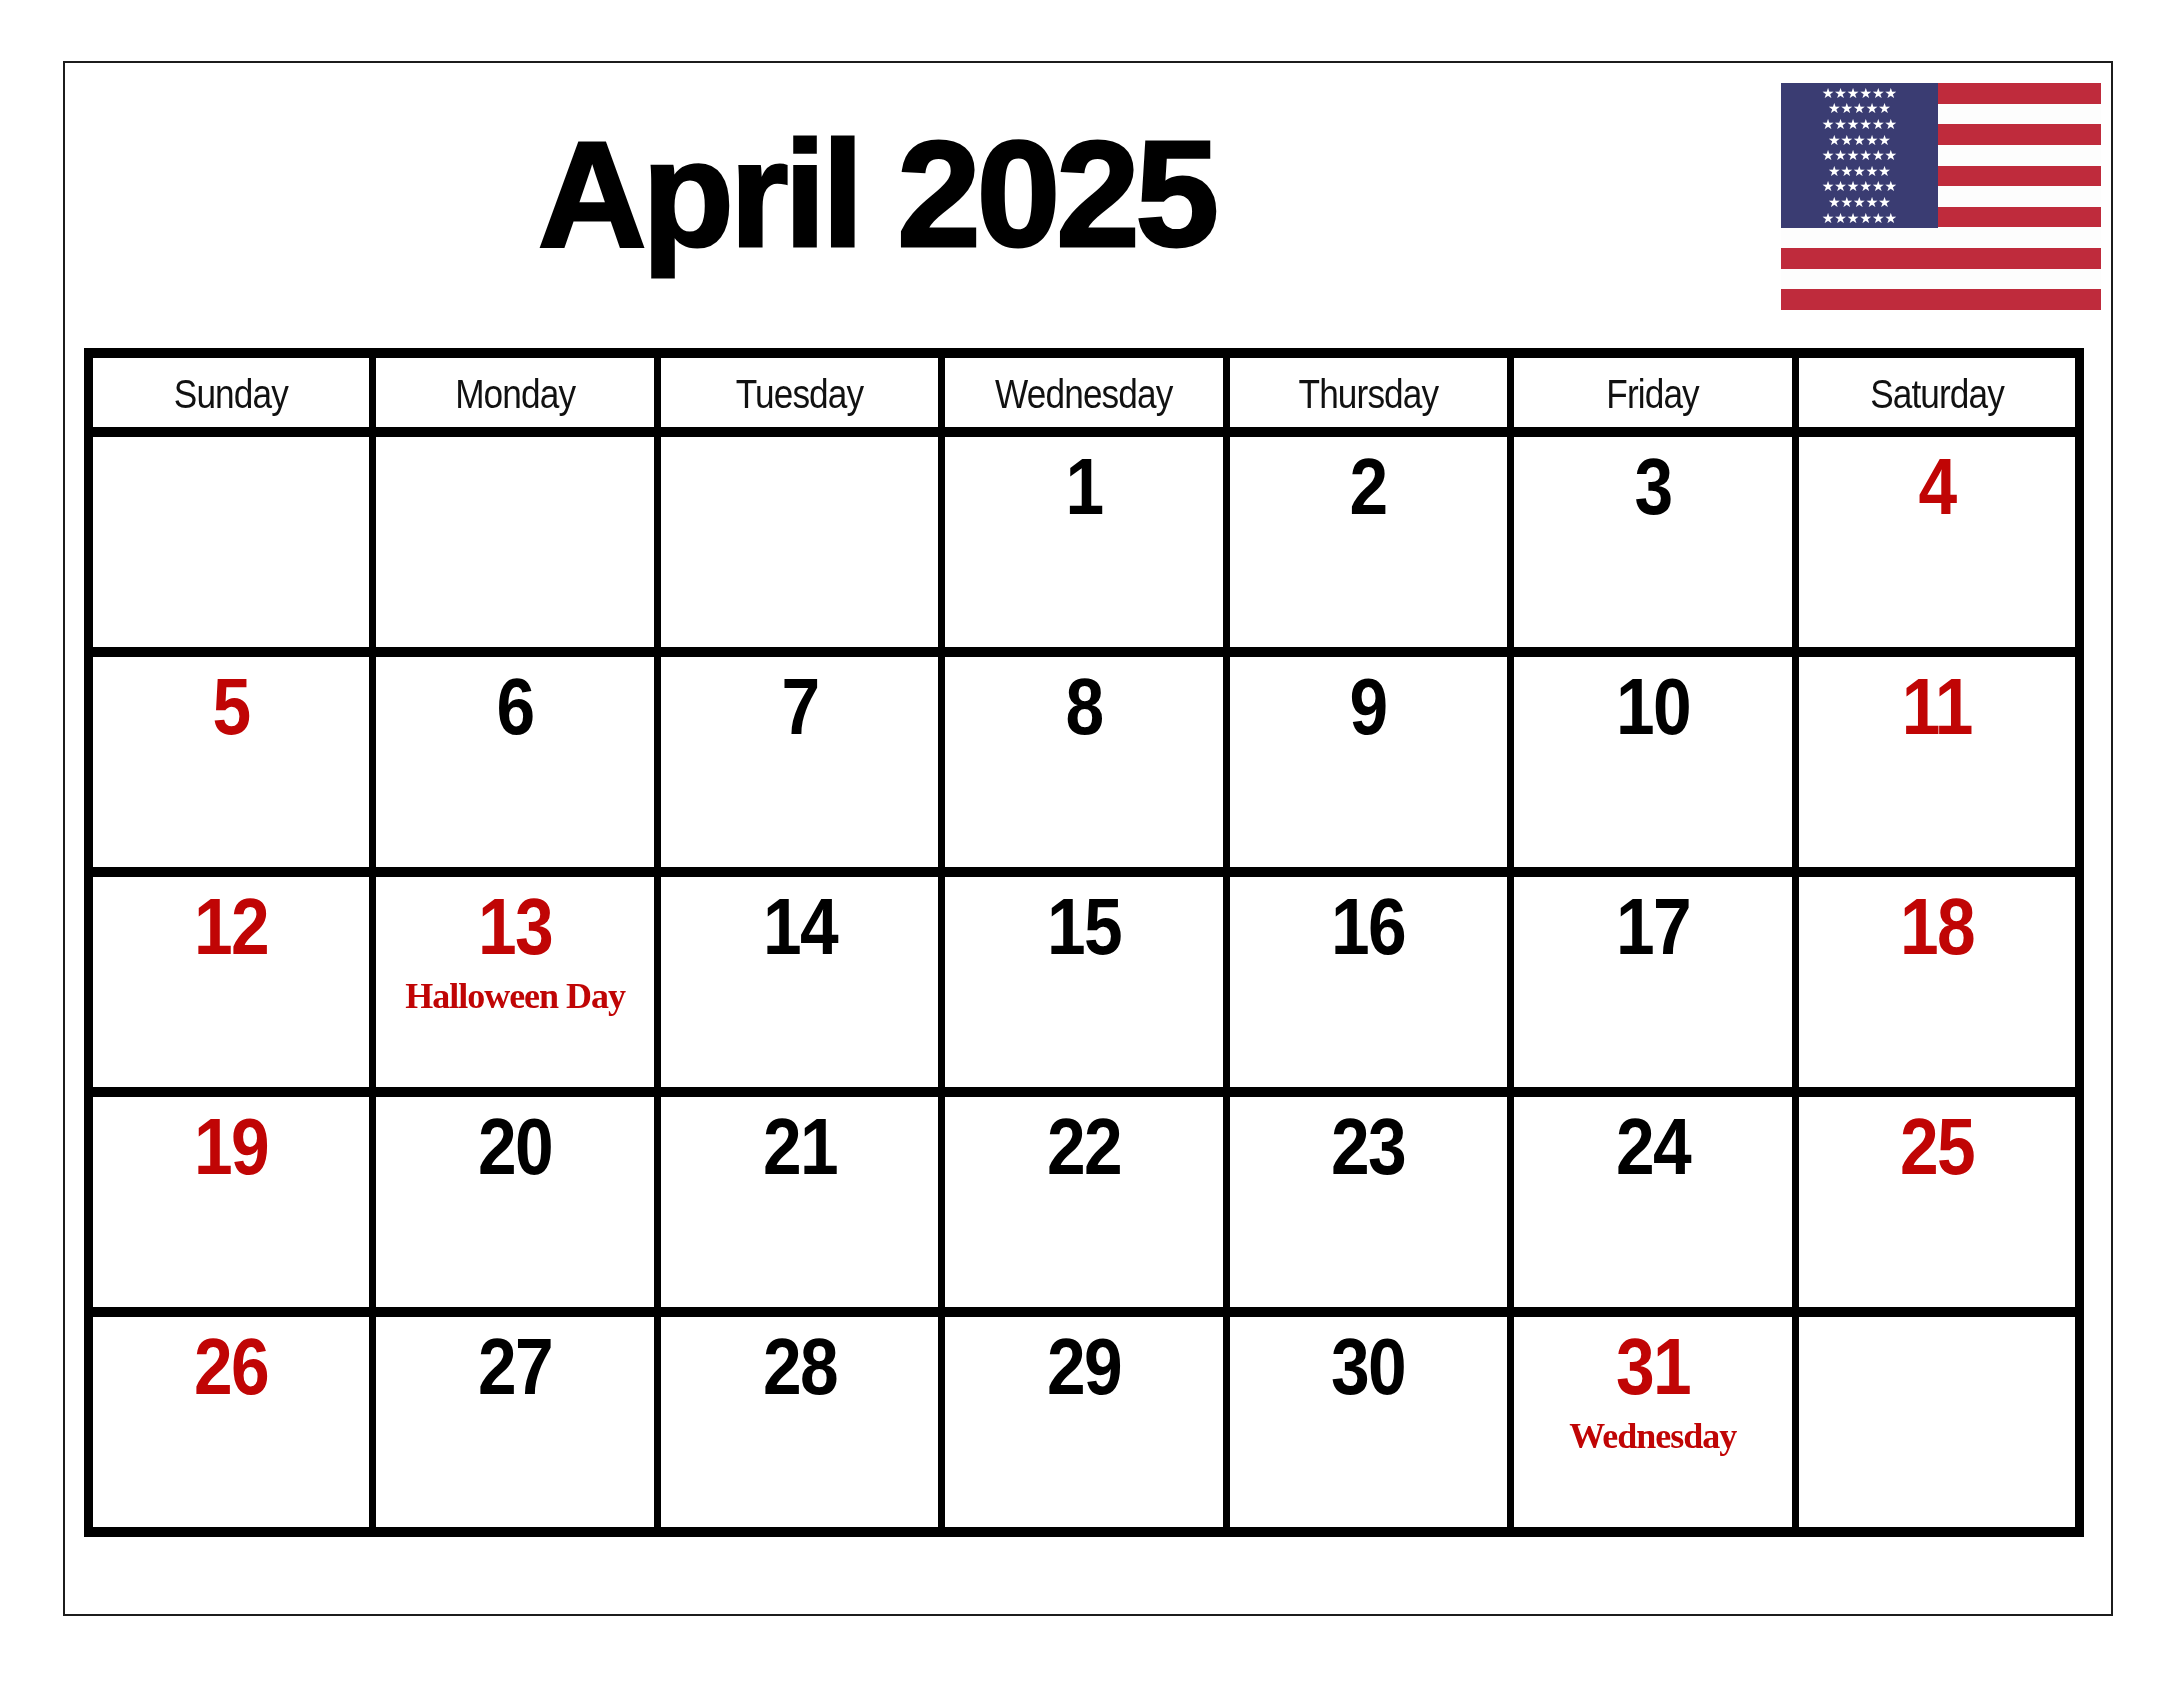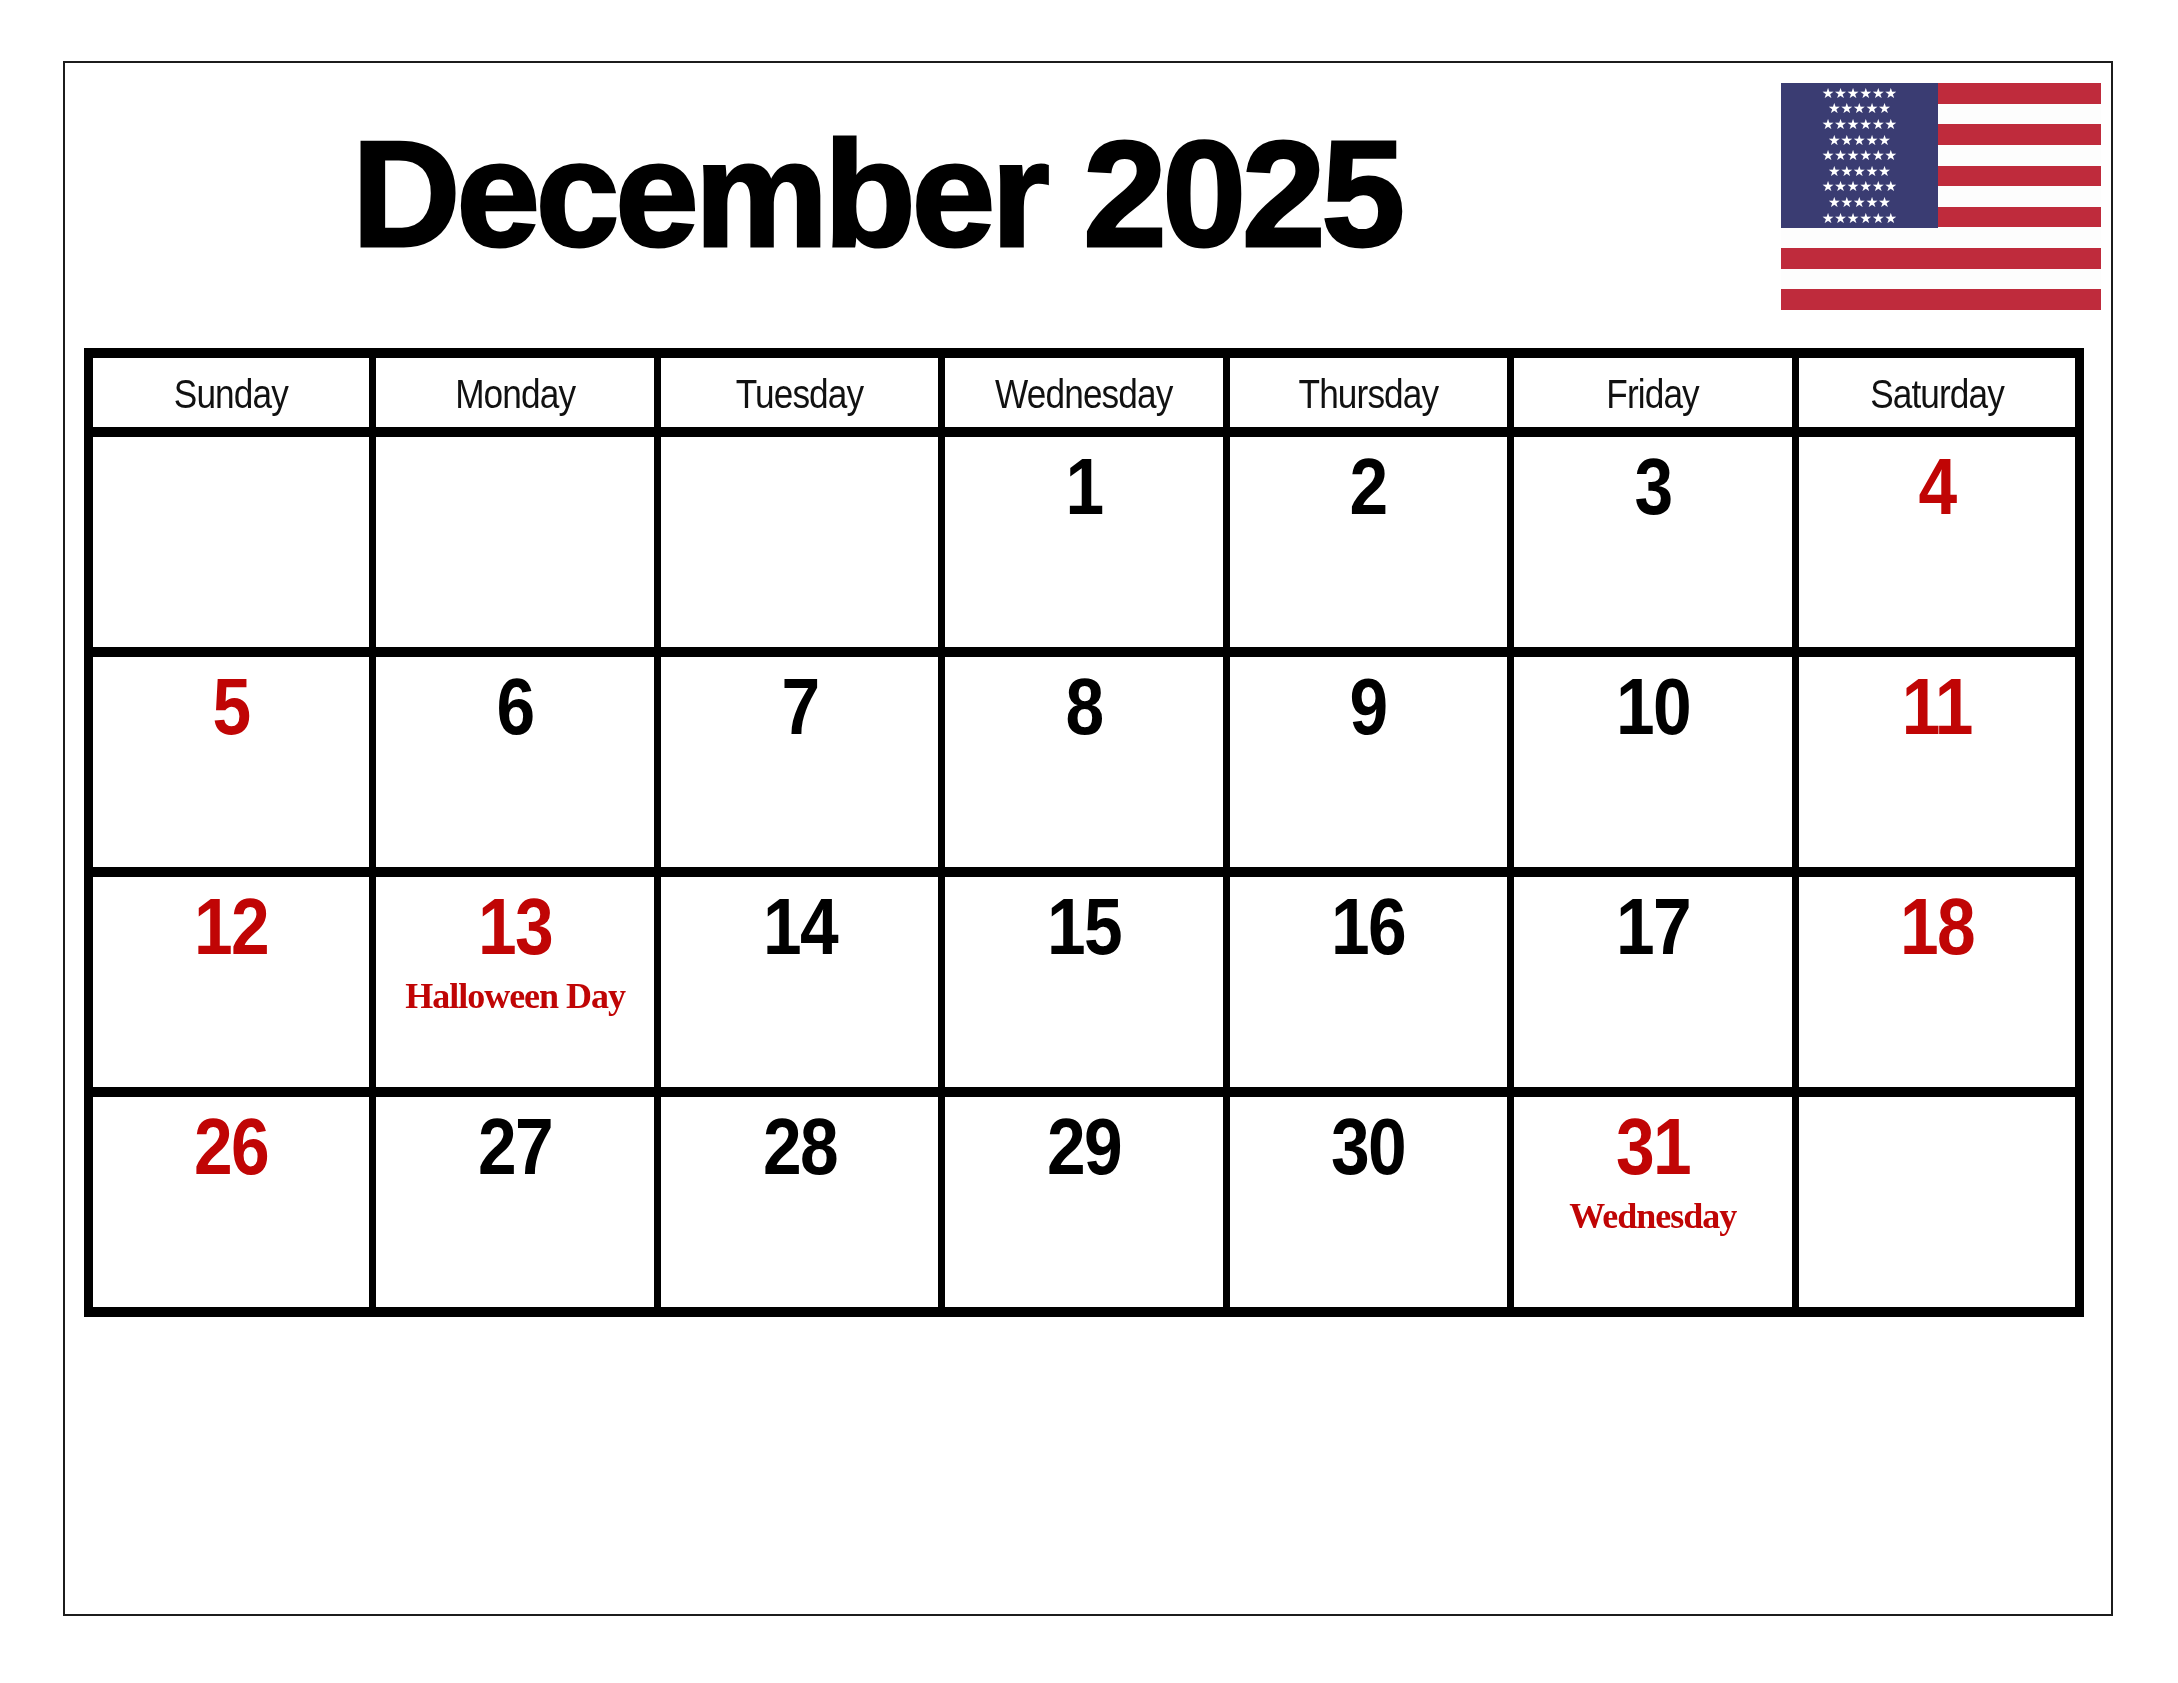--- a/index.html
+++ b/index.html
@@ -108,21 +108,21 @@
     line-height: 1.0;
     color: var(--highlight-red, #c00505);
     letter-spacing: -1px;
   }
 </style>
 </head>
 <body>
 
 <div class="page-frame"></div>
 
-<div class="title">December 2025</div>
+<div class="title">April 2025</div>
 
 <div class="flag">
   <div class="canton">
     <div class="srow">★★★★★★</div>
     <div class="srow s5">★★★★★</div>
     <div class="srow">★★★★★★</div>
     <div class="srow s5">★★★★★</div>
     <div class="srow">★★★★★★</div>
     <div class="srow s5">★★★★★</div>
     <div class="srow">★★★★★★</div>
@@ -168,20 +168,29 @@
         <span class="num">13</span>
         <div class="holiday">Halloween Day</div>
       </td>
       <td class="datecell"><span class="num">14</span></td>
       <td class="datecell"><span class="num">15</span></td>
       <td class="datecell"><span class="num">16</span></td>
       <td class="datecell"><span class="num">17</span></td>
       <td class="datecell red"><span class="num">18</span></td>
     </tr>
     <tr>
+      <td class="datecell red"><span class="num">19</span></td>
+      <td class="datecell"><span class="num">20</span></td>
+      <td class="datecell"><span class="num">21</span></td>
+      <td class="datecell"><span class="num">22</span></td>
+      <td class="datecell"><span class="num">23</span></td>
+      <td class="datecell"><span class="num">24</span></td>
+      <td class="datecell red"><span class="num">25</span></td>
+    </tr>
+    <tr>
       <td class="datecell red"><span class="num">26</span></td>
       <td class="datecell"><span class="num">27</span></td>
       <td class="datecell"><span class="num">28</span></td>
       <td class="datecell"><span class="num">29</span></td>
       <td class="datecell"><span class="num">30</span></td>
       <td class="datecell red">
         <span class="num">31</span>
         <div class="holiday">Wednesday</div>
       </td>
       <td class="datecell"></td>

